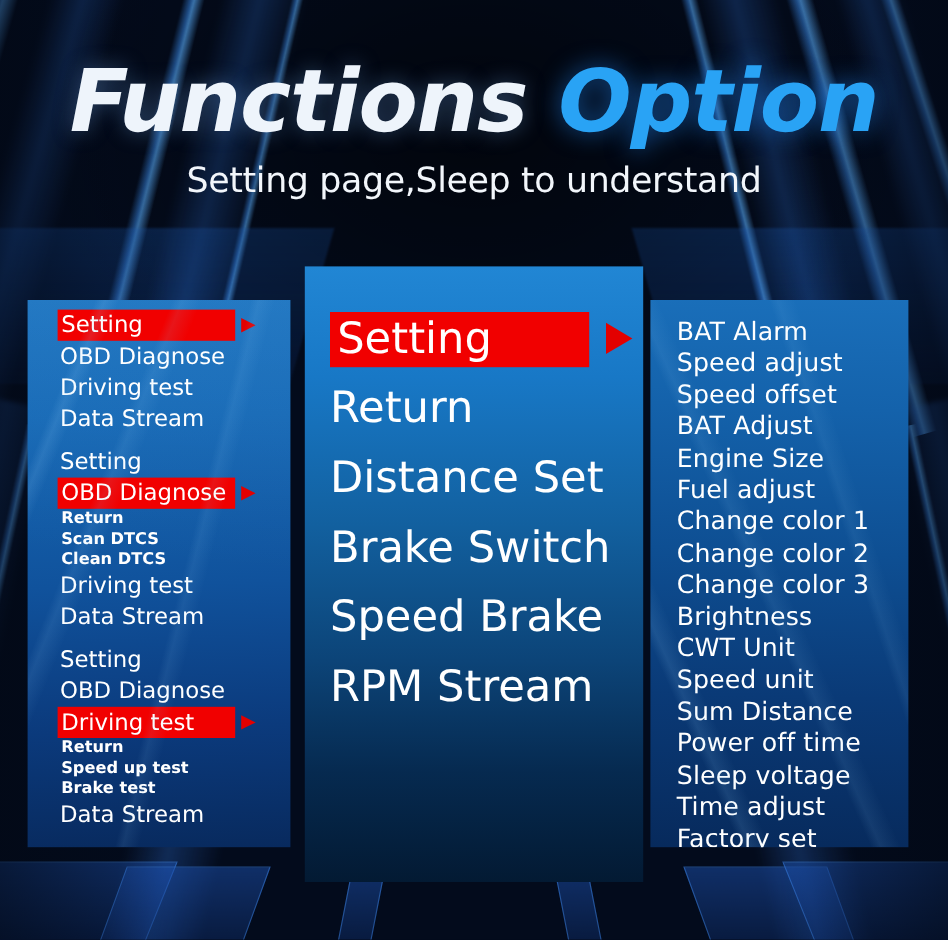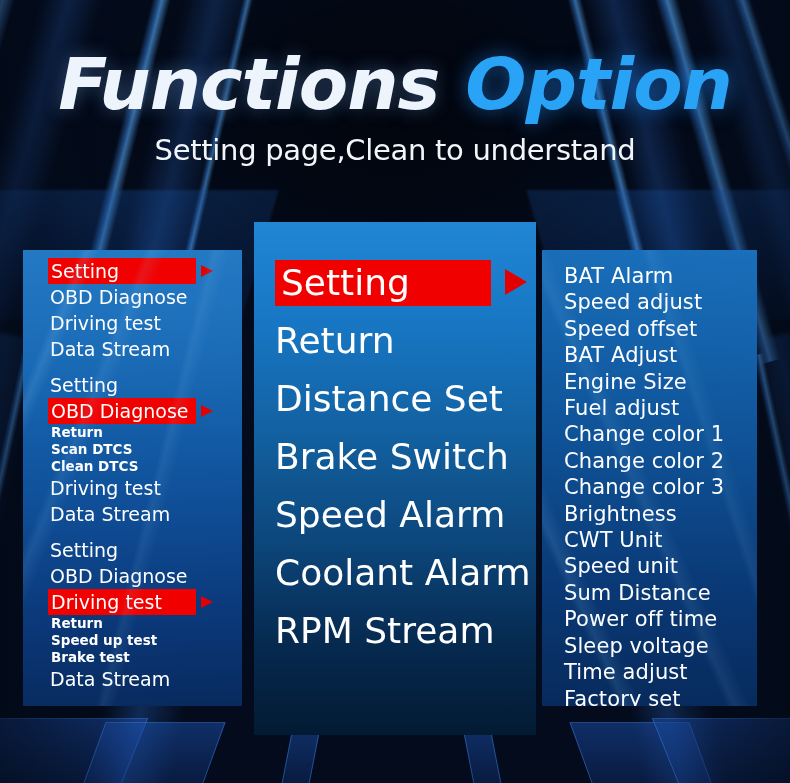--- a/index.html
+++ b/index.html
@@ -217,21 +217,21 @@
   <div class="plate" style="left:585px;top:722px;width:120px;height:86px;transform:skewX(20deg);"></div>
   <div class="plate" style="left:670px;top:718px;width:210px;height:90px;transform:skewX(22deg);"></div>
 
   <div class="bg-vign"></div>
 </div>
 
 <div id="header">
   <div id="title">
     <span class="w1">Functions</span><span class="w2">Option</span>
   </div>
-  <div id="subtitle">Setting page,Clean to understand</div>
+  <div id="subtitle">Setting page,Sleep to understand</div>
 </div>
 
 <div class="panel" id="panel-left">
   <div class="lmenu" style="top:8px;">
 
     <div class="lgroup">
       <div class="litem sel">
         <span>Setting</span>
         <span class="arrow"></span>
       </div>
@@ -275,22 +275,21 @@
 
 <div class="panel" id="panel-center">
   <div class="cmenu">
     <div class="citem sel">
       <span>Setting</span>
       <span class="arrow"></span>
     </div>
     <div class="citem">Return</div>
     <div class="citem">Distance Set</div>
     <div class="citem">Brake Switch</div>
-    <div class="citem">Speed Alarm</div>
-    <div class="citem">Coolant Alarm</div>
+    <div class="citem">Speed Brake</div>
     <div class="citem">RPM Stream</div>
   </div>
 </div>
 
 <div class="panel" id="panel-right">
   <div class="rmenu">
     <div class="ritem">BAT Alarm</div>
     <div class="ritem">Speed adjust</div>
     <div class="ritem">Speed offset</div>
     <div class="ritem">BAT Adjust</div>

